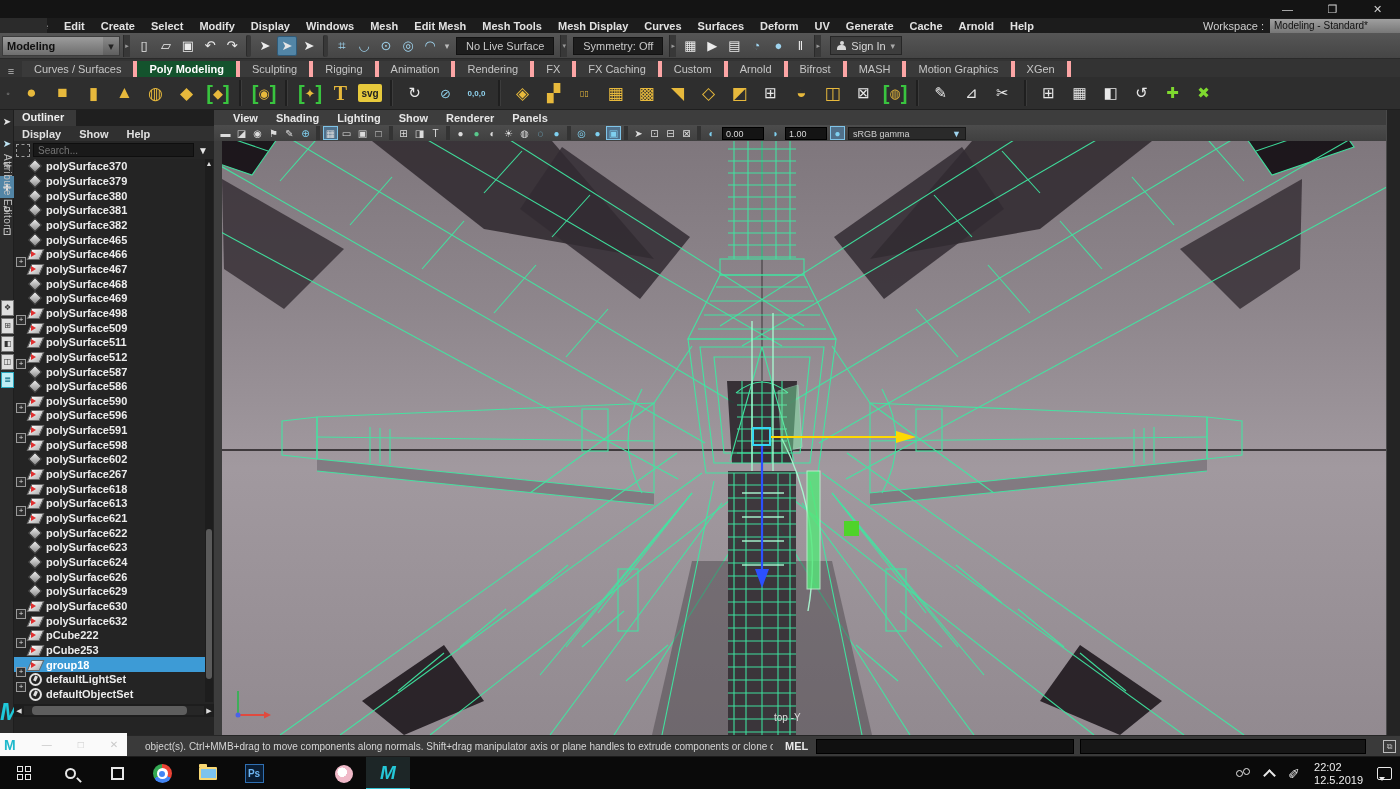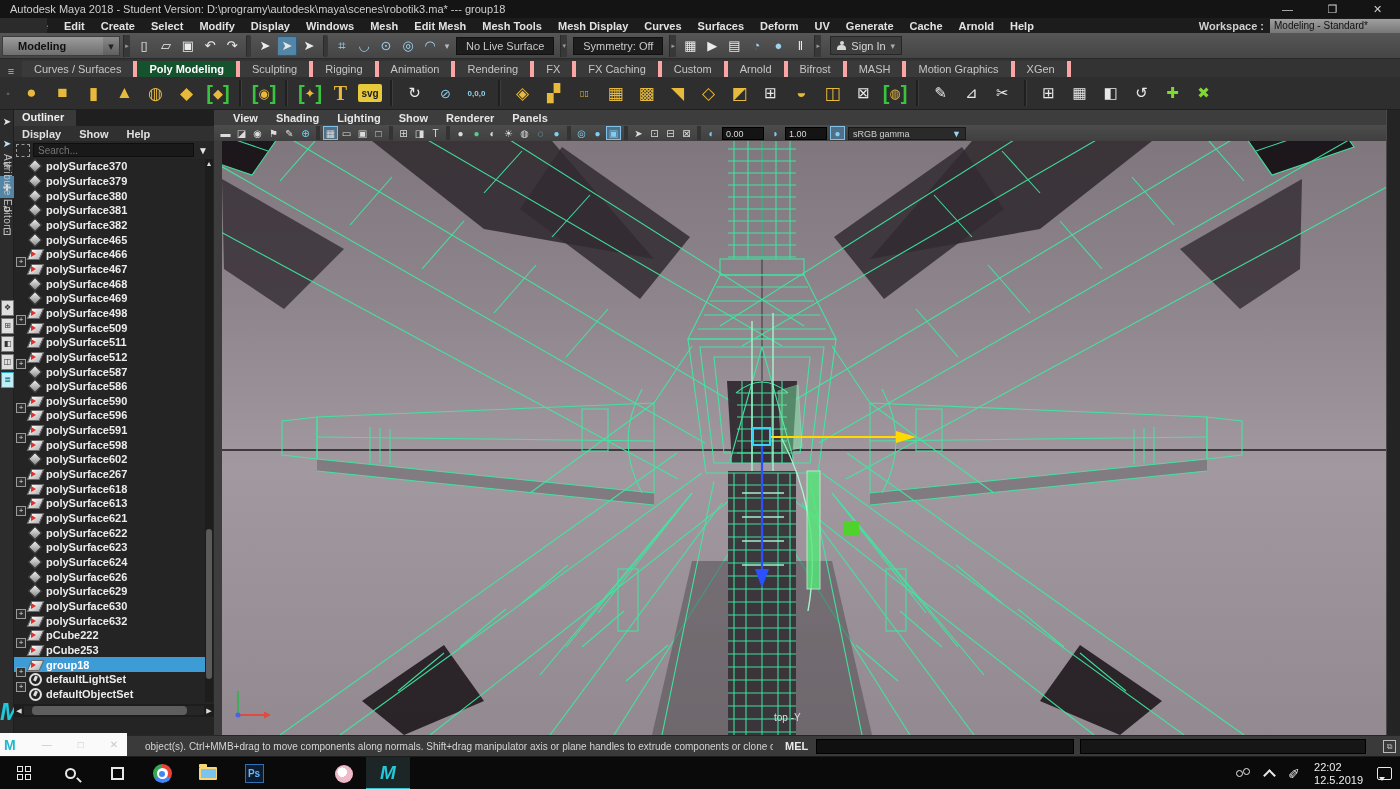--- a/index.html
+++ b/index.html
@@ -11,29 +11,29 @@
   .titlebar{position:absolute;left:0;top:0;width:1400px;height:18px;background:#141414;display:flex;align-items:center;}
   .titlebar .t{margin-left:10px;color:#cfcfcf;font-size:11px;white-space:nowrap;}
   .winctl{position:absolute;right:0;top:0;height:18px;display:flex;}
   .winctl span{width:45px;text-align:center;line-height:18px;color:#d0d0d0;font-size:11px;}
 
   
   .menubar{position:absolute;left:0;top:18px;width:1400px;height:15px;background:#1c1c1c;display:flex;align-items:center;overflow:hidden;margin-left:47px;}
   .menubar span.mi{padding:0 8px;color:#e2e2e2;font-size:11px;font-weight:bold;white-space:nowrap;}
   .menubar span.mi:first-of-type{margin-left:-26px;}
   .wsarea{margin-left:auto;display:flex;align-items:center;gap:6px;padding-right:4px;}
-  .wslabel{color:#cfcfcf;font-weight:bold;}
+  .wslabel{color:#cfcfcf;font-weight:normal;}
   .wsdrop{width:150px;height:14px;background:linear-gradient(#9f9f9f,#777);color:#111;font-size:10px;line-height:13px;padding:0 4px;display:flex;}
   .wsdrop .cap{width:14px;margin-left:auto;background:#555;color:#ddd;text-align:center;}
   .lockbtn{width:17px;height:14px;background:#0c0c0c;border:2px solid #35c435;color:#3ae03a;font-size:9px;line-height:10px;text-align:center;}
 
   
   .statusline{position:absolute;left:0;top:33px;width:1400px;height:26px;background:linear-gradient(#565656,#454545);display:flex;align-items:center;border-bottom:1px solid #2a2a2a;}
   .modebox{width:118px;height:20px;margin-left:2px;background:linear-gradient(#9c9c9c,#6e6e6e);color:#101010;display:flex;align-items:center;border:1px solid #3c3c3c;}
-  .modebox .lbl{padding:0 15px;font-weight:bold;}
+  .modebox .lbl{padding:0 4px;font-weight:bold;}
   .modebox .cap{margin-left:auto;width:16px;height:100%;background:linear-gradient(#8a8a8a,#5f5f5f);color:#222;text-align:center;line-height:18px;}
   .sgrp{display:flex;align-items:center;height:26px;}
   .shandle{width:7px;height:22px;margin:0 3px;background:#383838;border-left:1px solid #2a2a2a;color:#9a9a9a;font-size:7px;line-height:22px;text-align:center;}
   .sic{min-width:20px;height:20px;margin:0 1px;display:flex;align-items:center;justify-content:center;font-size:13px;color:#e6e6e6;border-radius:2px;}
   .sic.cy{color:#9fd4ef;}
   .sic.wt{color:#ececec;}
   .sic.dim{color:#bbb;font-size:9px;min-width:10px;}
   .sic.act{background:#5285a6;border:1px solid #2f5a78;}
   .sic.sep{min-width:5px;width:5px;height:22px;background:#383838;border-left:1px solid #2a2a2a;margin:0 3px;}
   .darkbox{height:18px;background:#1d1d1d;border:1px solid #121212;color:#c9c9c9;display:flex;align-items:center;padding:0 9px;margin:0 3px;white-space:nowrap;}
@@ -166,21 +166,20 @@
   .clock{color:#eee;font-size:11px;text-align:left;line-height:13px;white-space:nowrap;}
   .notif{width:15px;height:13px;border:1.5px solid #e8e8e8;border-radius:2px;position:relative;}
   .notif::after{content:"";position:absolute;left:1px;bottom:-5px;border:3px solid transparent;border-top:4px solid #e8e8e8;}
 </style>
 </head>
 <body>
 
 <div class="app">
 
   <div class="titlebar">
-    <span class="t">Autodesk Maya 2018 - Student Version: D:\programy\autodesk\maya\scenes\robotik3.ma*   ---   group18</span>
     <div class="winctl">
       <span>—</span>
       <span>❐</span>
       <span>✕</span>
     </div>
   </div>
 
   <div class="menubar">
     <span style="display:flex;">
 

